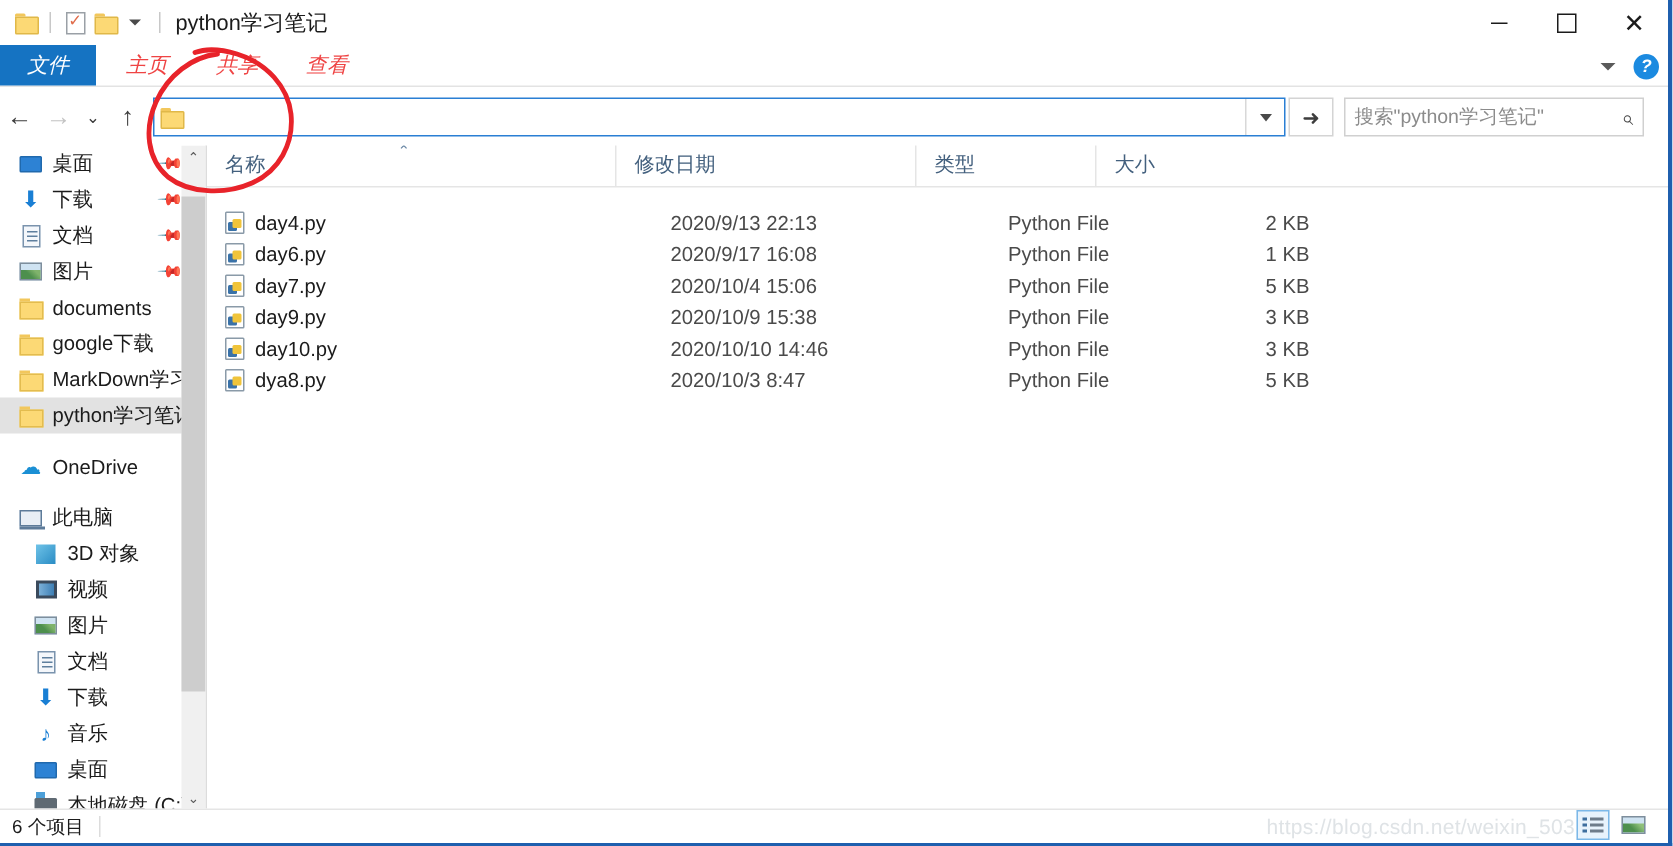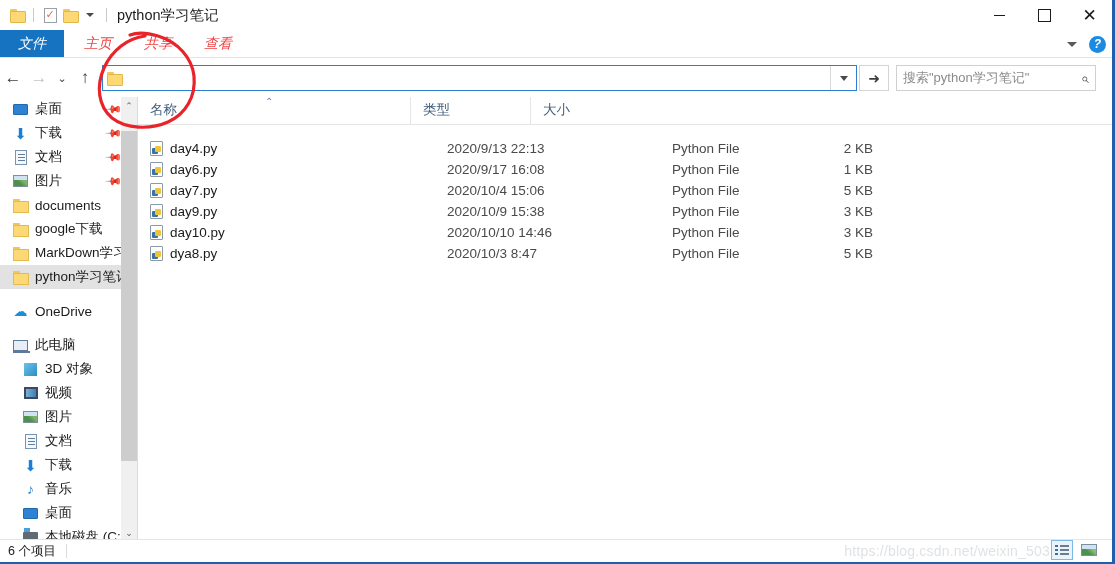--- a/index.html
+++ b/index.html
@@ -590,20 +590,23 @@
       </div>
     </div>
 
     <div class="filepane">
 
       <div class="colhead">
         <div class="col col-name">
           <span>名称</span>
           <span class="sort-caret">⌃</span>
         </div>
+        <div class="col col-date">
+          <span>修改日期</span>
+        </div>
         <div class="col col-type">
           <span>类型</span>
         </div>
         <div class="col col-size">
           <span>大小</span>
         </div>
       </div>
 
       <div class="flist-top"></div>
 

